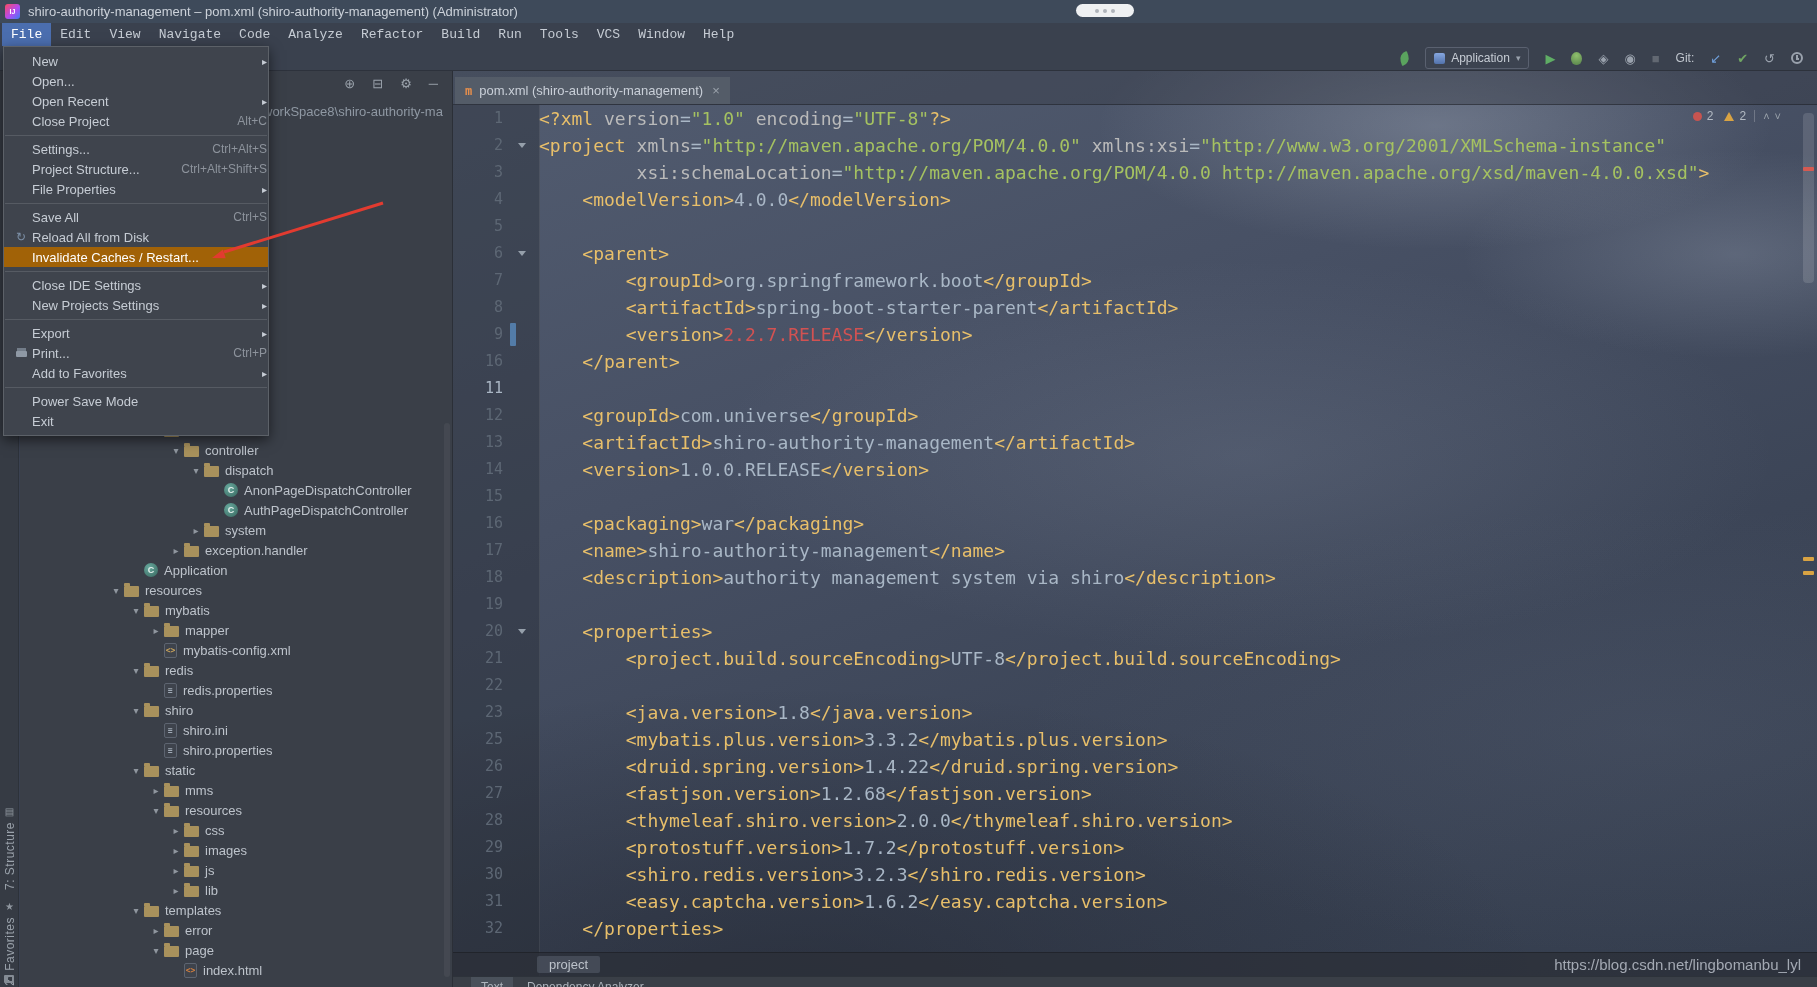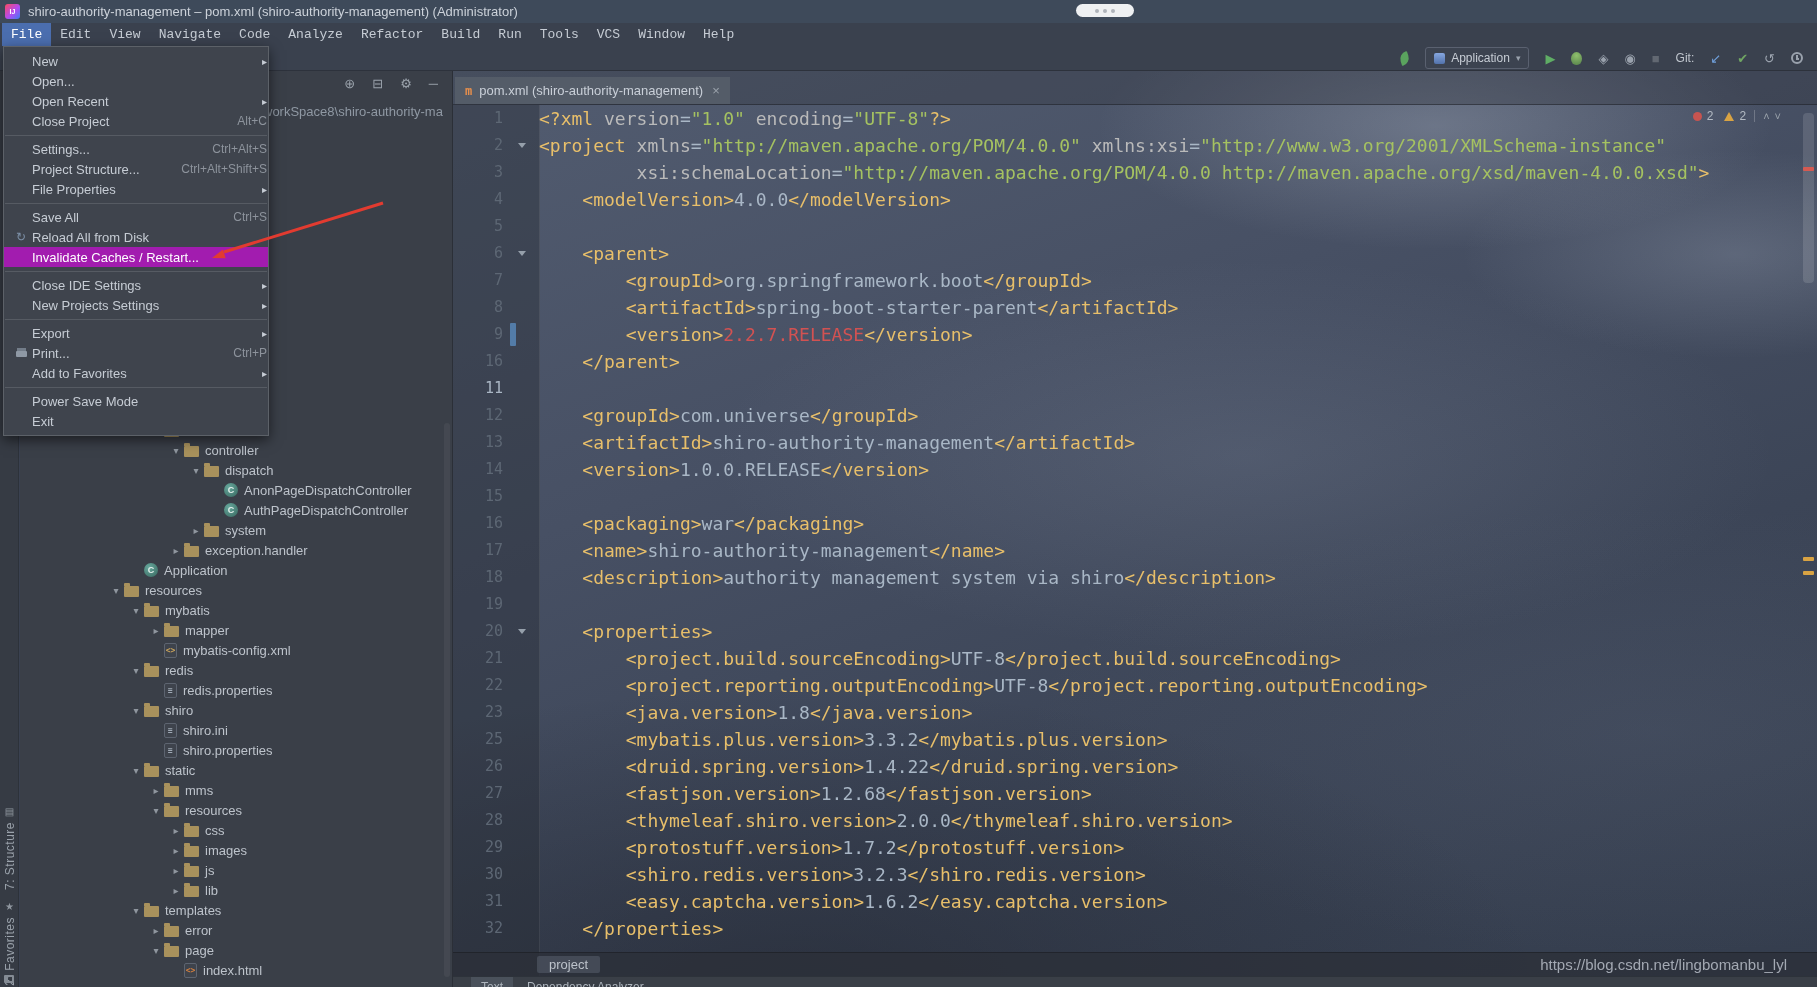--- a/index.html
+++ b/index.html
@@ -116,37 +116,37 @@
 
   .scrollstripe{position:absolute;top:34px;right:0;bottom:0;width:17px;}
   .thumb{position:absolute;left:3px;right:3px;top:8px;height:170px;background:rgba(255,255,255,.13);border-radius:4px;}
   .mark{position:absolute;left:3px;right:3px;height:4px;border-radius:1px;}
   .mark.red{top:62px;background:#d45a52;}
   .mark.y1{top:452px;background:#d9a343;}
   .mark.y2{top:466px;background:#d9a343;}
 
   .crumbbar{position:absolute;left:0;right:0;top:881px;height:25px;background:rgba(44,48,57,.78);border-top:1px solid rgba(0,0,0,.25);box-sizing:border-box;}
   .crumb{position:absolute;left:84px;top:3px;padding:1px 12px;background:rgba(92,100,114,.5);border-radius:2px;font-size:13px;color:#bdc3cb;}
-  .wmark{position:absolute;right:30px;top:885px;font-size:15px;color:rgba(176,182,192,.9);z-index:6;}
+  .wmark{position:absolute;right:16px;top:885px;font-size:15px;color:rgba(176,182,192,.9);z-index:6;}
   .btabs{position:absolute;left:0;right:0;top:905px;height:30px;background:#3a3f47;border-top:1px solid #2d323a;
          display:flex;align-items:flex-start;padding-left:18px;gap:4px;box-sizing:border-box;z-index:7;}
   .btab{font-size:12px;color:#aeb5bd;padding:3px 10px;}
   .btab.active{background:#4a515b;}
 
   
   .popup{position:absolute;left:3px;top:46px;width:266px;background:#3f444d;border:1px solid #5c6168;
          box-shadow:0 4px 12px rgba(0,0,0,.55);padding:4px 0;z-index:150;box-sizing:border-box;}
   .mrow{height:20px;display:flex;align-items:center;padding:0 1px 0 6px;font-size:13px;color:#c6ccd4;}
   .micon{flex:0 0 22px;font-size:12px;color:#7d91a8;text-align:center;position:relative;}
   .micon.printer::before{content:"";display:inline-block;width:11px;height:6px;background:#8f99a5;border-radius:1px;
                          box-shadow:0 -4px 0 -1px #737d89;}
   .mlabel{flex:1;white-space:nowrap;}
   .mright{color:#8d939c;font-size:12px;margin-left:12px;white-space:nowrap;}
   .mrow .mright.sub{color:#c6ccd4;font-size:10px;}
-  .mrow.hl{background:#a21caf;color:#fff;}
+  .mrow.hl{background:#a16207;color:#fff;}
   .mrow.hl .mright{color:#dbe3f0;}
   .msep{height:1px;background:#565b63;margin:3.5px 1px;}
 
   .annot{position:absolute;inset:0;width:1817px;height:987px;z-index:300;pointer-events:none;}
 </style>
 </head>
 <body>
 
 <div class="app">
 
@@ -497,21 +497,20 @@
             <span class="lt"><span class="tx">    </span><span class="tg">&lt;properties&gt;</span></span>
           </div>
           <div class="cl">
             <span class="ln">21</span>
             <span class="foldcol"></span>
             <span class="lt"><span class="tx">        </span><span class="tg">&lt;project.build.sourceEncoding&gt;</span><span class="tx">UTF-8</span><span class="tg">&lt;/project.build.sourceEncoding&gt;</span></span>
           </div>
           <div class="cl">
             <span class="ln">22</span>
             <span class="foldcol"></span>
-            <span class="lt"><span class="tx">        </span><span class="tg">&lt;project.reporting.outputEncoding&gt;</span><span class="tx">UTF-8</span><span class="tg">&lt;/project.reporting.outputEncoding&gt;</span></span>
           </div>
           <div class="cl">
             <span class="ln">23</span>
             <span class="foldcol"></span>
             <span class="lt"><span class="tx">        </span><span class="tg">&lt;java.version&gt;</span><span class="tx">1.8</span><span class="tg">&lt;/java.version&gt;</span></span>
           </div>
           <div class="cl">
             <span class="ln">25</span>
             <span class="foldcol"></span>
             <span class="lt"><span class="tx">        </span><span class="tg">&lt;mybatis.plus.version&gt;</span><span class="tx">3.3.2</span><span class="tg">&lt;/mybatis.plus.version&gt;</span></span>

